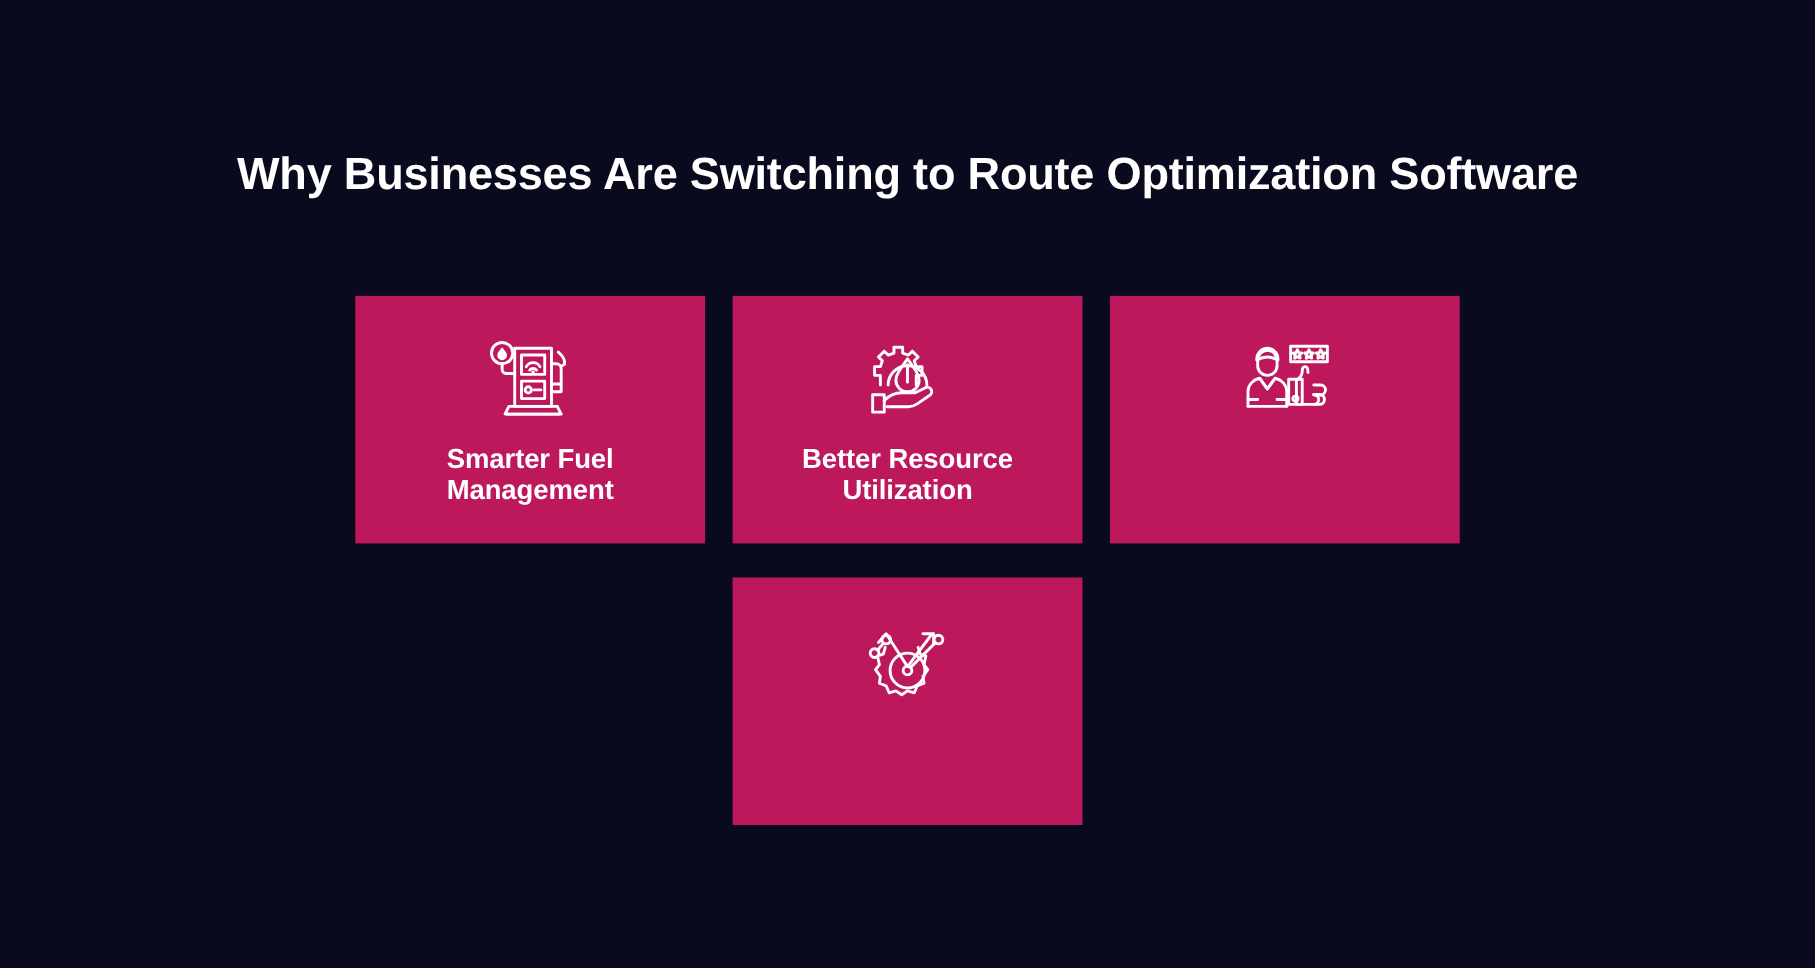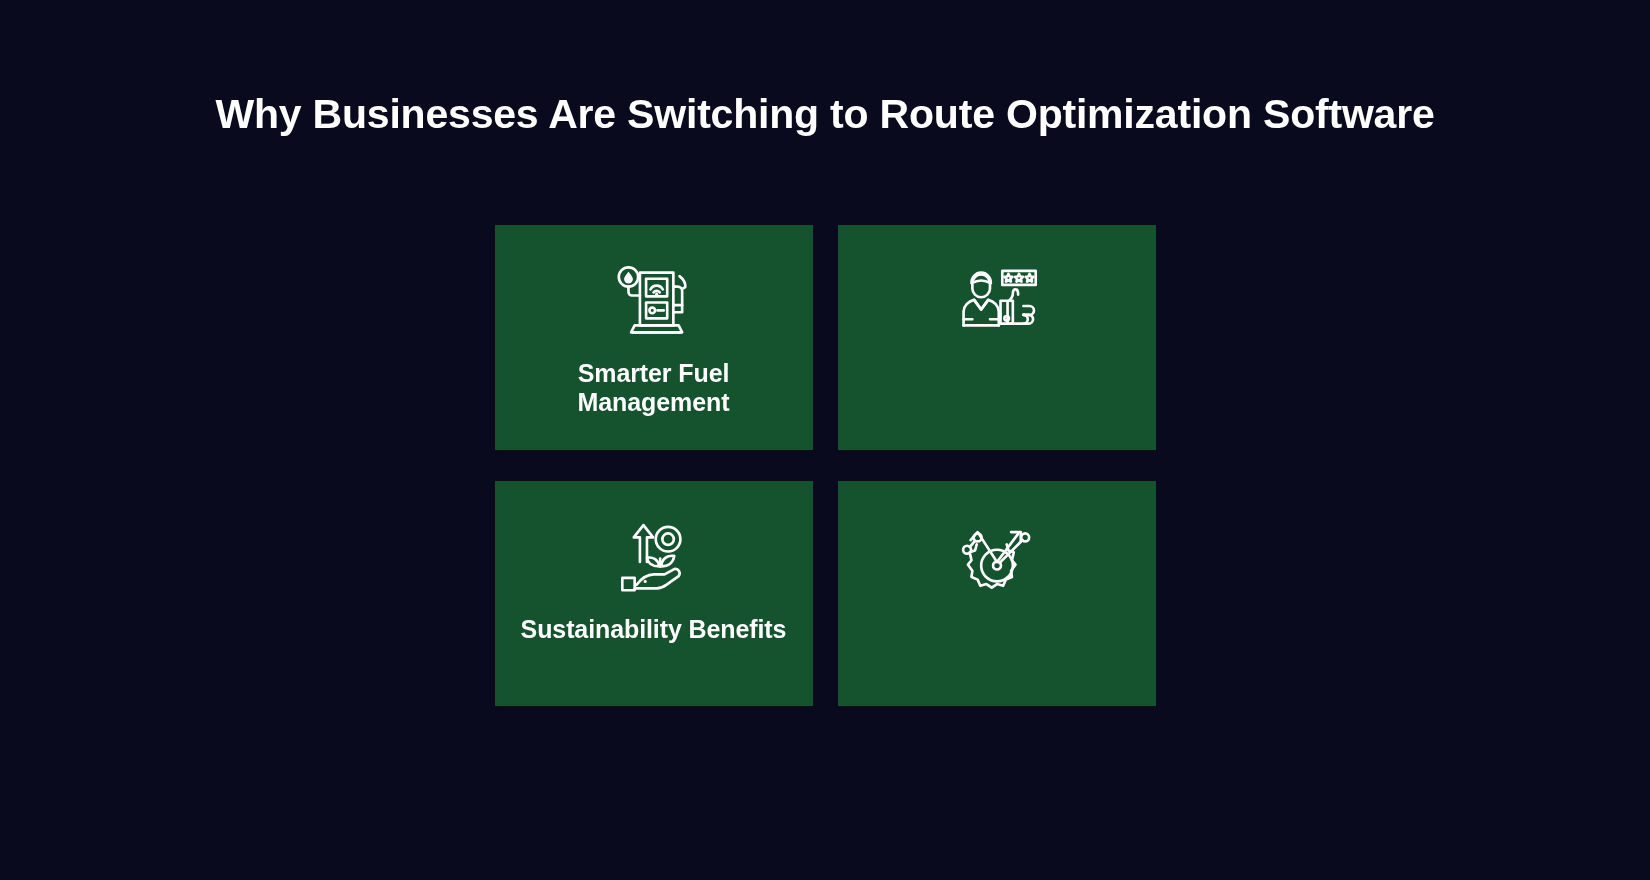--- a/index.html
+++ b/index.html
@@ -7,20 +7,21 @@
   html, body {
     width:1650px; height:880px;
     background:#0a0a1e;
     font-family:"Liberation Sans", sans-serif;
     overflow:hidden;
   }
   .page {
     position:relative;
     width:1650px; height:616px;
     background:#0a0a1e;
+    margin-top:44px;
   }
   .page-title {
     position:absolute;
     top:92px; left:0; right:0;
     text-align:center;
     color:#ffffff;
     font-size:41px;
     font-weight:bold;
     letter-spacing:-0.2px;
     line-height:1.12;
@@ -31,21 +32,21 @@
   }
   .row {
     display:flex;
     justify-content:center;
     gap:25px;
   }
   .row-2 { margin-top:31px; }
   .card {
     width:318px;
     height:225px;
-    background:#14532d;
+    background:#be185d;
     display:flex;
     flex-direction:column;
     align-items:center;
     justify-content:flex-start;
     padding:28px 18px 18px 18px;
   }
   .card-icon {
     width:92px;
     height:92px;
     display:flex;
@@ -101,20 +102,38 @@
             <path d="M21 36 v6 a4 4 0 0 0 4 4 h9"></path>
 
             <path d="M72 36 h5 a5 5 0 0 1 5 5 v16"></path>
             <path d="M79 24 c5 4 7 8 6.5 12.5 l-3.5 2"></path>
             <path d="M72 57 h10 v8 h-10"></path>
           </svg>
         </div>
         <div class="card-title">Smarter Fuel Management</div>
       </div>
 
+      <div class="card">
+        <div class="card-icon">
+          <svg viewBox="0 0 100 100" fill="none" stroke="#ffffff" stroke-width="3" stroke-linecap="round" stroke-linejoin="round">
+
+            <path d="M22 58 v-10 h-6 v-9 h6 l2 -6 -4 -4 6 -6 4 4 6 -2 v-6 h9 v6 l6 2 4 -4 6 6 -4 4 2 6 h6 v9 h-6 v10"></path>
+
+            <path d="M30 58 a20 20 0 0 1 40 0"></path>
+
+            <path d="M50 31 c8 11 12 16.5 12 22 a12 12 0 0 1 -24 0 c0 -5.5 4 -11 12 -22 z"></path>
+            <path d="M50 37 v18"></path>
+
+            <path d="M26 74 c6 -6 12 -8 18 -8 h14 l10 -5 a4.5 4.5 0 0 1 5 7.5 l-13 9 c-3 2 -6 3 -9 3 h-22"></path>
+
+            <rect x="14" y="68" width="12" height="18"></rect>
+          </svg>
+        </div>
+        <div class="card-title">Better Resource Utilization</div>
+      </div>
 
       <div class="card">
         <div class="card-icon">
           <svg viewBox="0 0 100 100" fill="none" stroke="#ffffff" stroke-width="3" stroke-linecap="round" stroke-linejoin="round">
 
             <path d="M22 33 a10 11 0 0 1 20 0 v5 a10 10 0 0 1 -20 0 z"></path>
 
             <path d="M21 32 c0 -7 5 -12 11 -12 s11 5 11 12 c-4 -2 -7 -3 -11 -3 s-7 1 -11 3 z"></path>
 
             <path d="M12 80 v-16 a16 14 0 0 1 12 -13 l8 11 8 -11 a16 14 0 0 1 12 13 v16"></path>
@@ -136,41 +155,20 @@
             <rect x="54" y="52" width="14" height="26"></rect>
             <circle cx="61" cy="72" r="2.6"></circle>
           </svg>
         </div>
       </div>
 
     </div>
 
     <div class="row row-2">
 
-      <div class="card">
-        <div class="card-icon">
-          <svg viewBox="0 0 100 100" fill="none" stroke="#ffffff" stroke-width="3" stroke-linecap="round" stroke-linejoin="round">
-
-            <path d="M34 58 v-28 h-7 l11 -14 11 14 h-7 v28"></path>
-
-            <circle cx="66" cy="32" r="14"></circle>
-            <circle cx="66" cy="32" r="6.5"></circle>
-
-            <path d="M56 63 c-8 0 -13 -4 -14 -10 7 -1 13 2 14 10 z"></path>
-            <path d="M58 63 c1 -9 7 -13 15 -12 -1 7 -6 12 -15 12 z"></path>
-            <path d="M57 63 v-9"></path>
-
-            <path d="M30 84 c6 -8 13 -12 20 -12 h12 l11 -6 a5 5 0 0 1 5 8 l-14 10 c-3.5 2.5 -7 4 -11 4 h-23"></path>
-            <circle cx="40" cy="80" r="1.8" fill="#ffffff" stroke="none"></circle>
-
-            <rect x="14" y="76" width="14" height="14"></rect>
-          </svg>
-        </div>
-        <div class="card-title">Sustainability Benefits</div>
-      </div>
 
       <div class="card">
         <div class="card-icon">
           <svg viewBox="0 0 100 100" fill="none" stroke="#ffffff" stroke-width="3" stroke-linecap="round" stroke-linejoin="round">
 
             <path d="M27 38 l-2 7 -6 2 2 9 -4 5 5 7 -1 7 7 3 3 7 7 -2 6 4 6 -4 7 2 3 -7 7 -3 -1 -7 5 -7 -4 -5 2 -9 -6 -2 -2 -7"></path>
 
             <circle cx="50" cy="62" r="18"></circle>
 
             <path d="M20 33 l8 -9 22 34 24 -32"></path>

